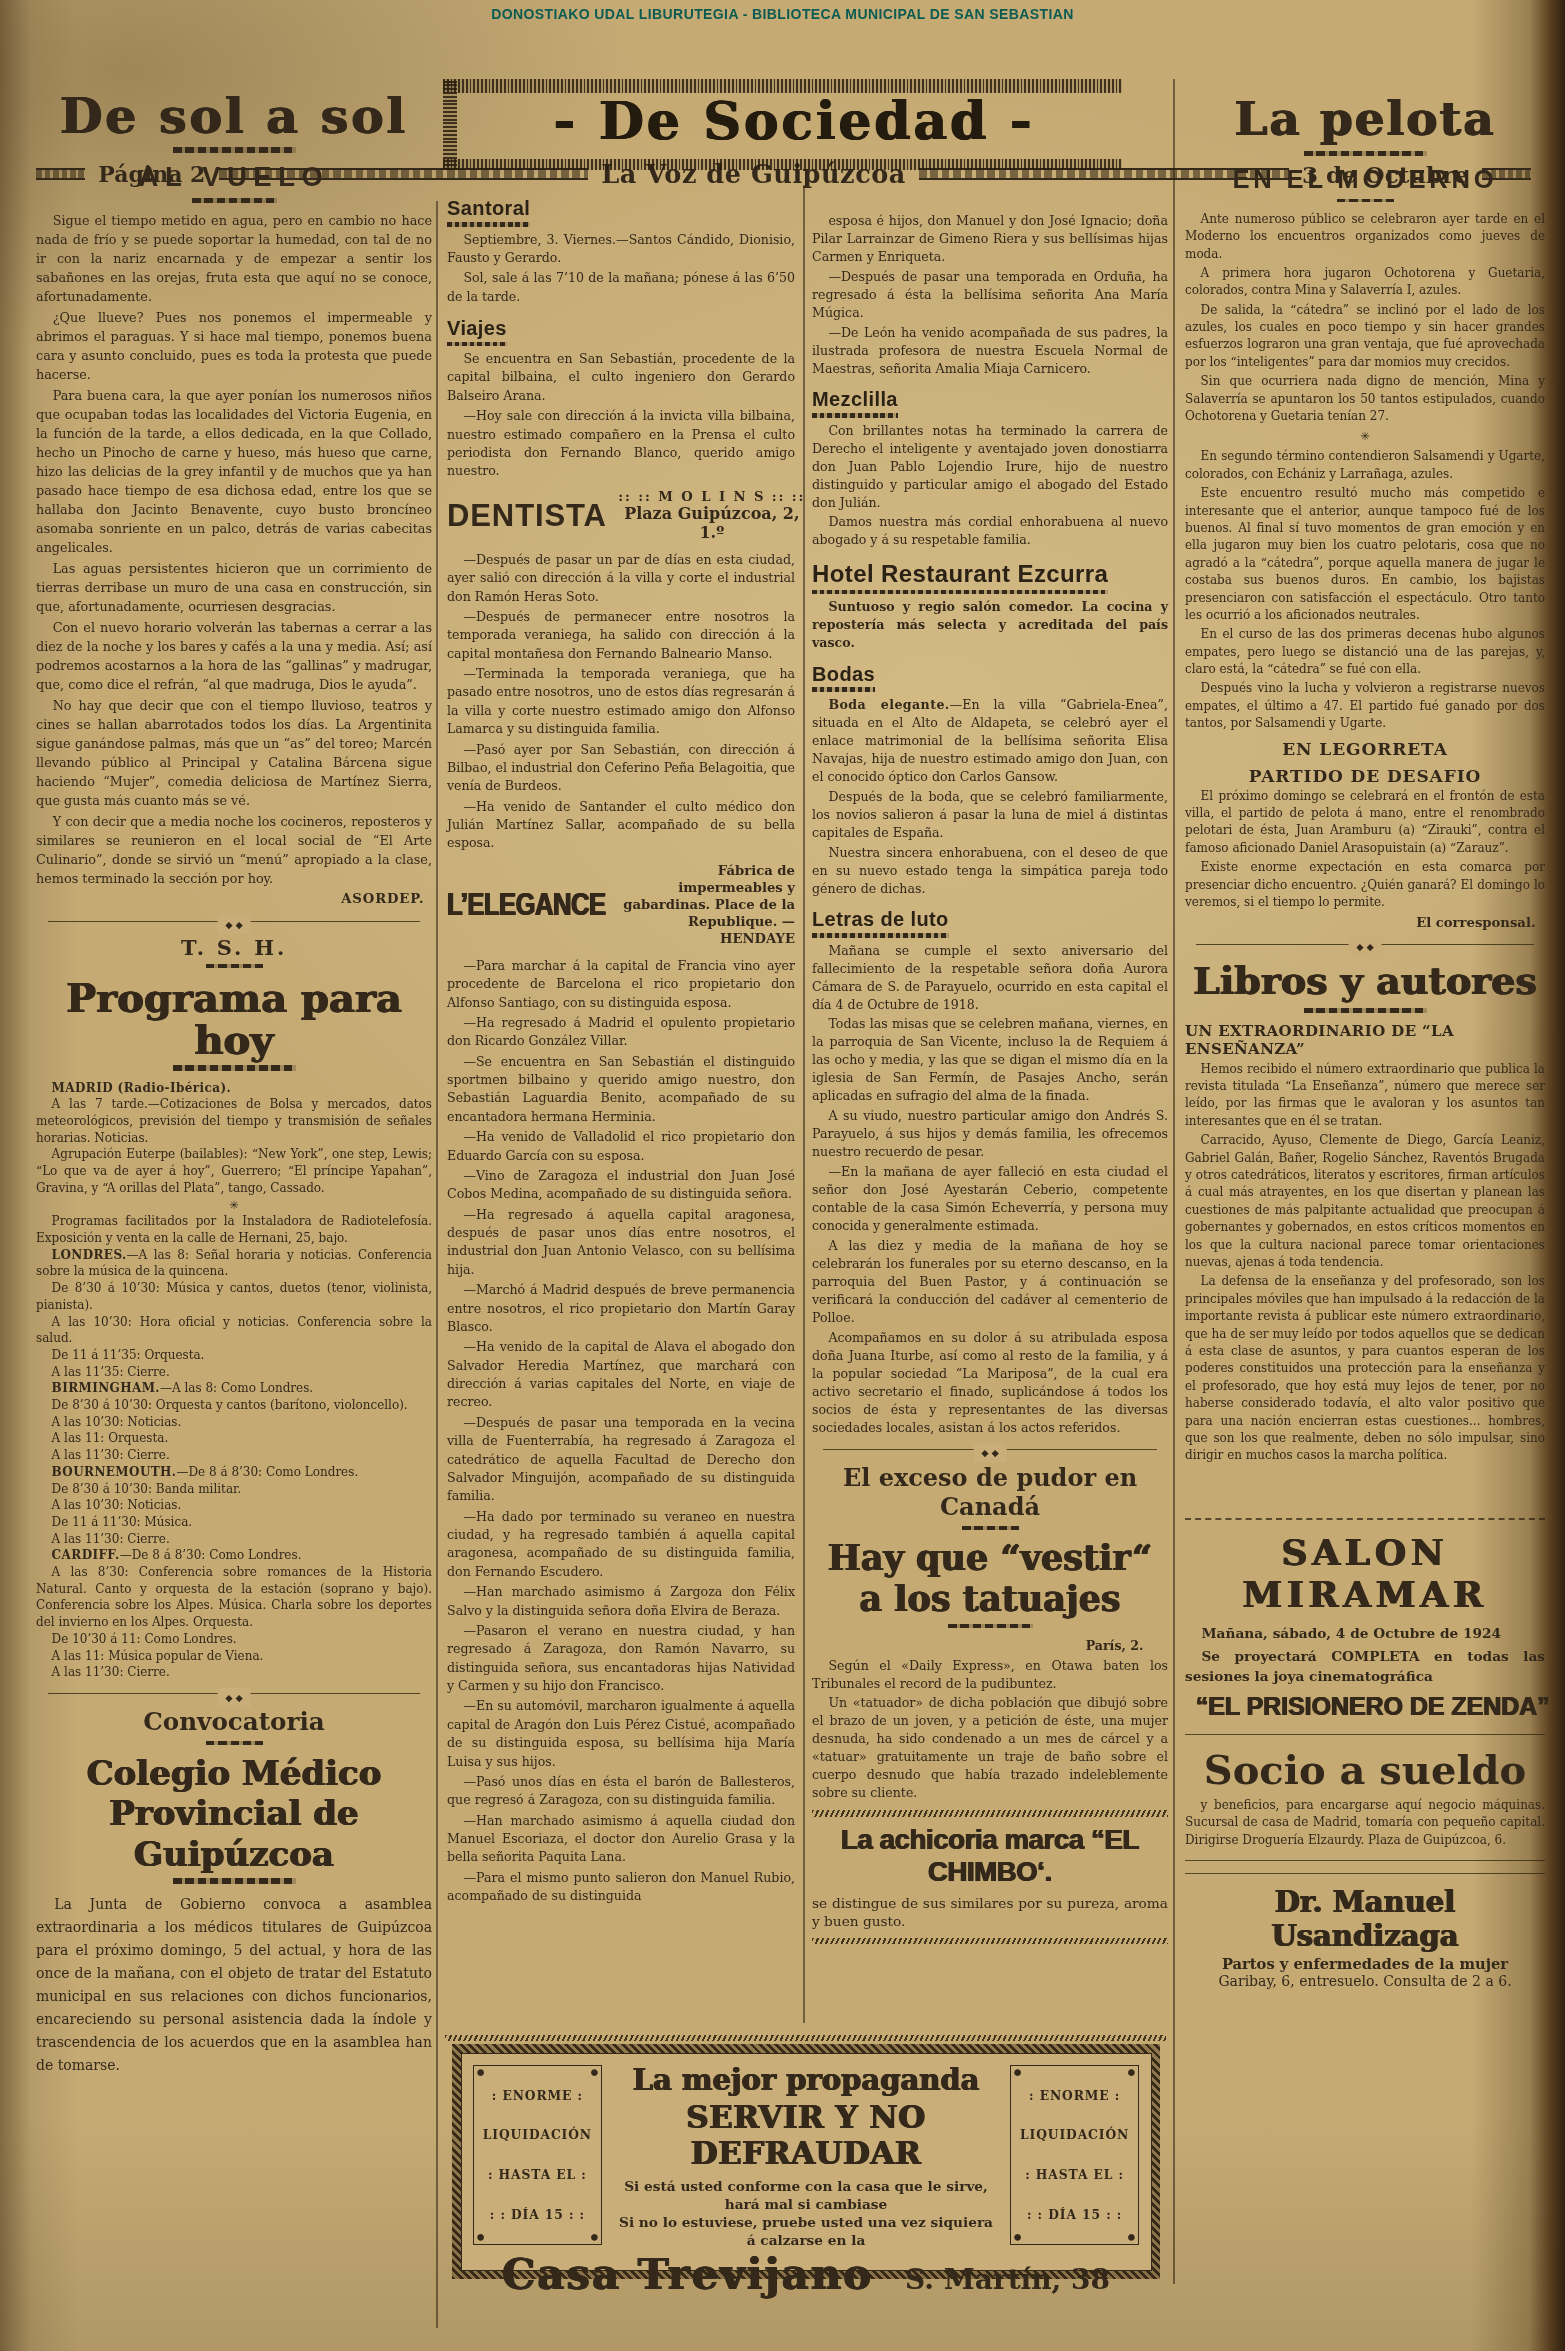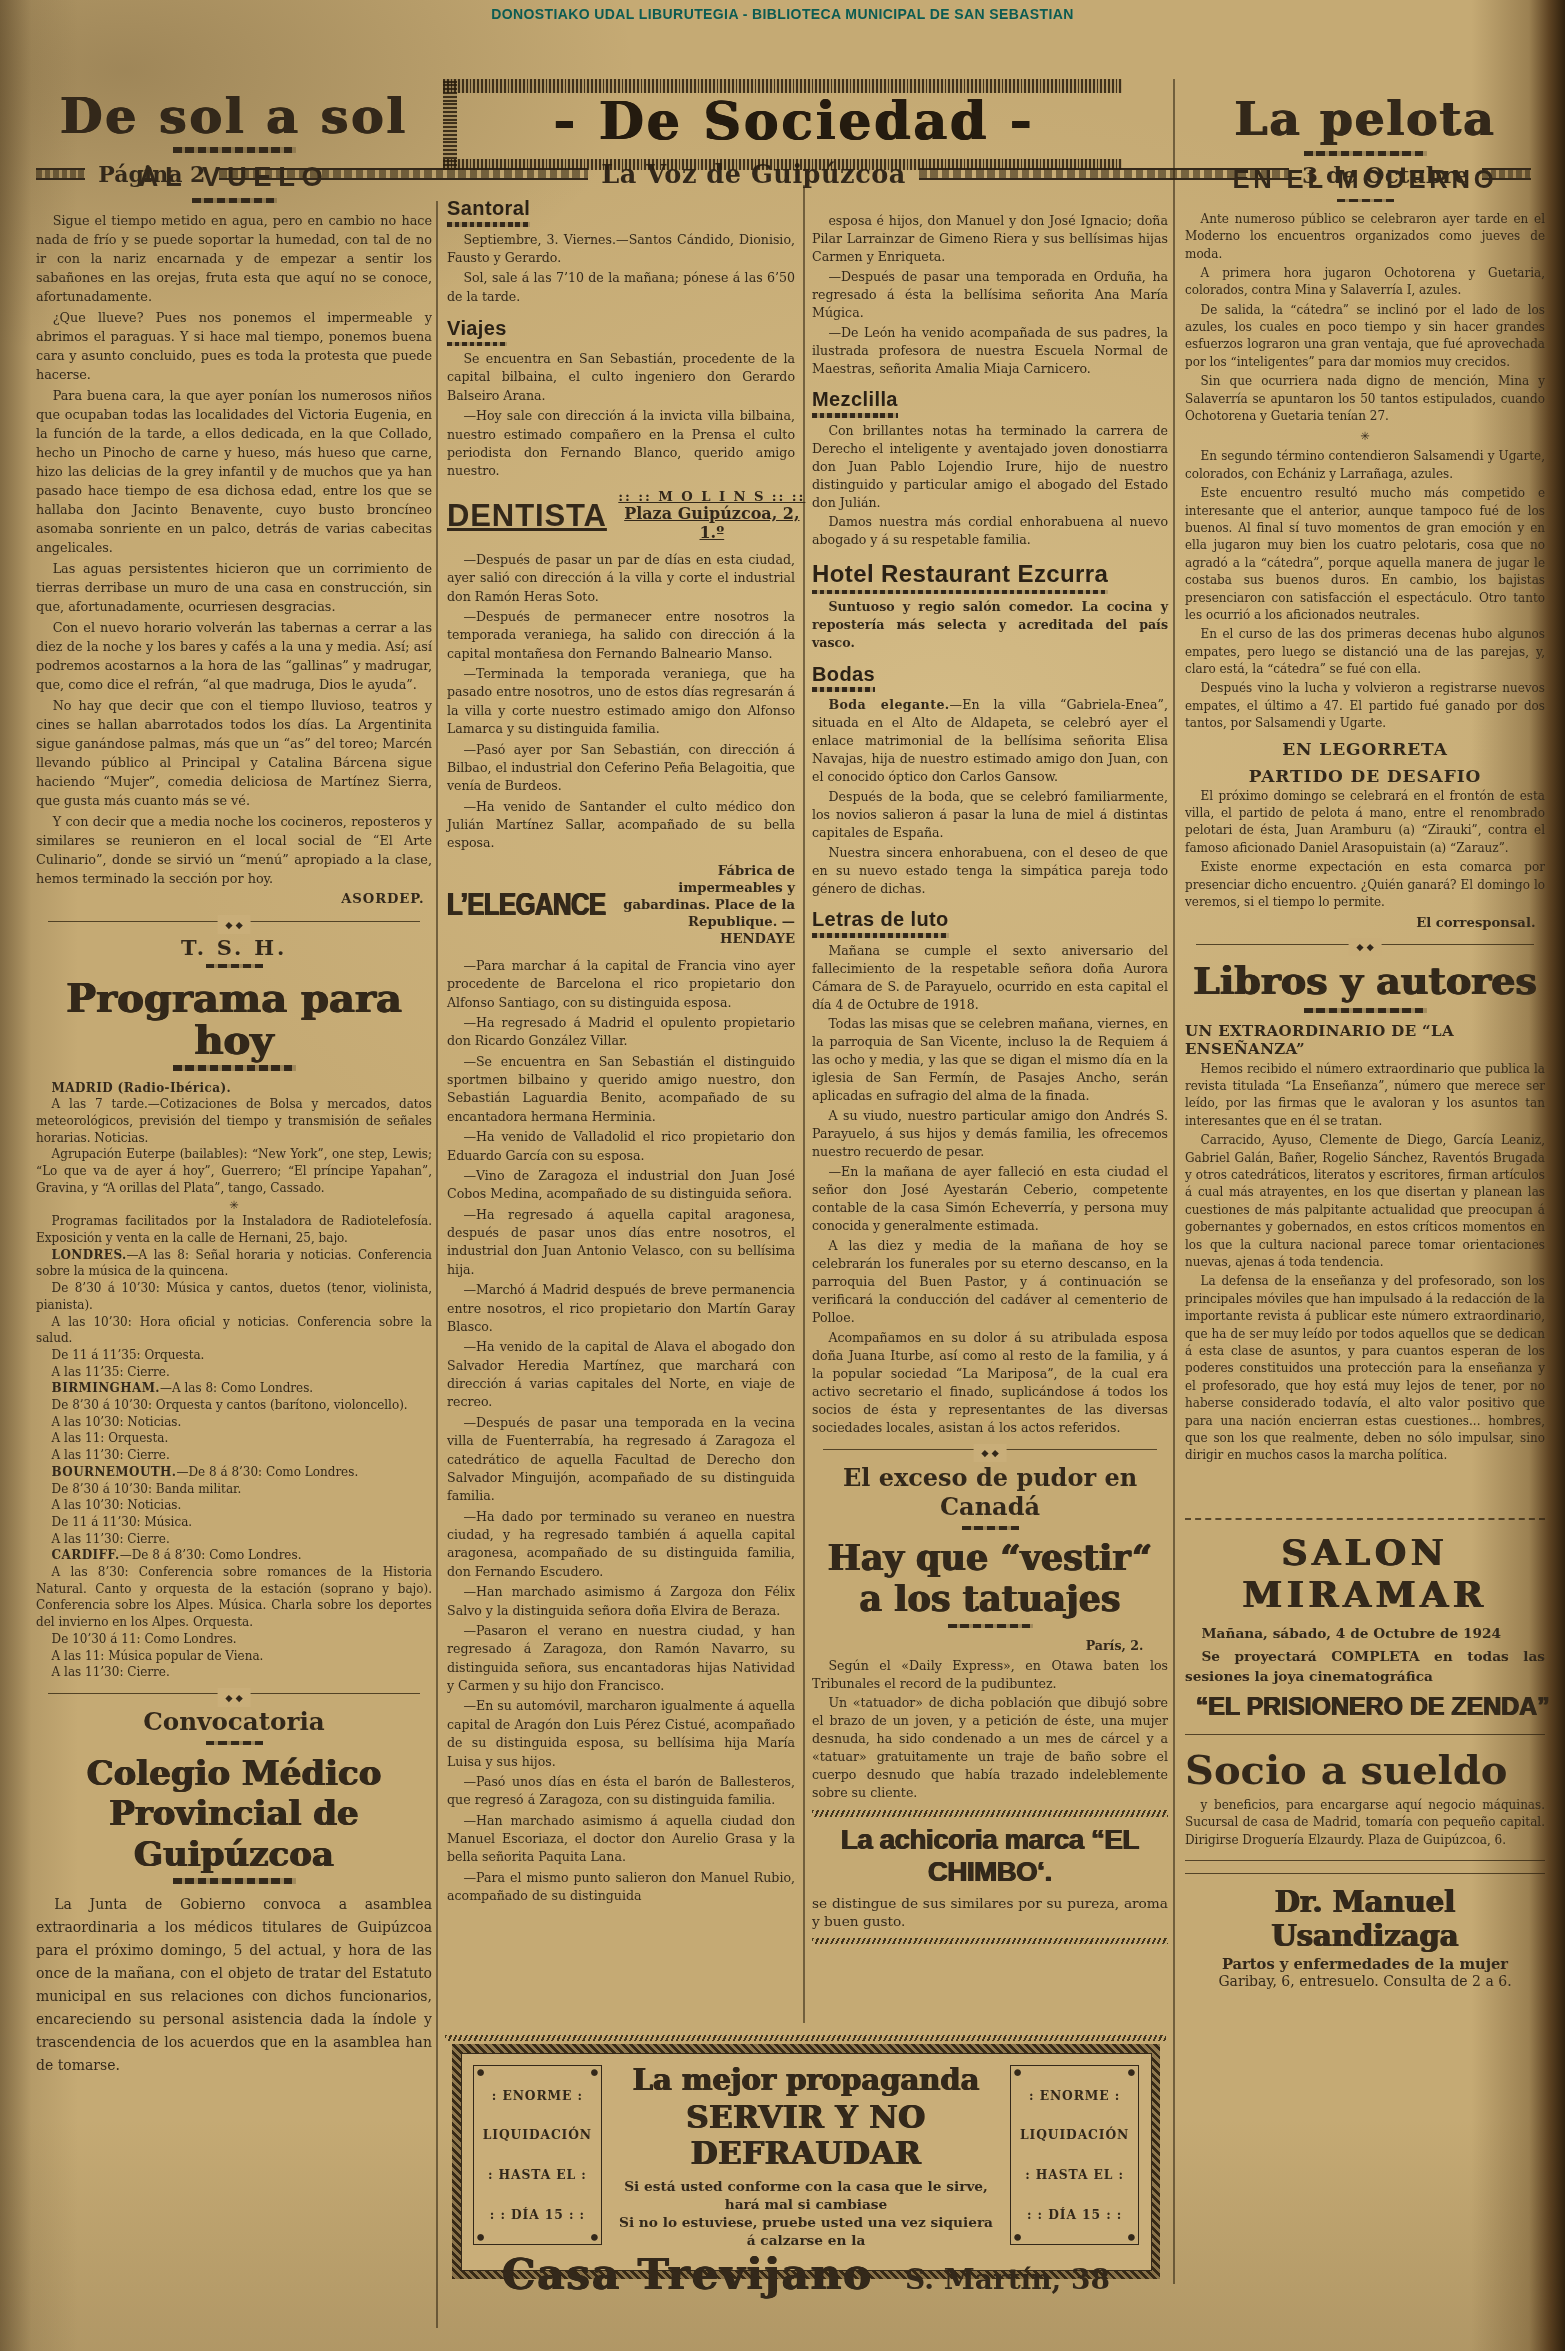--- a/index.html
+++ b/index.html
@@ -72,21 +72,21 @@
   .sh-band{position:absolute;background:repeating-linear-gradient(90deg,rgba(40,28,12,.85) 0 1.9px,rgba(40,28,12,.12) 1.9px 3.8px);}
   .sh-band.top{left:0;right:0;top:0;height:14px;}
   .sh-band.bottom{left:0;right:0;bottom:0;height:11.4px;}
   .sh-band.left{left:0;top:0;bottom:0;width:14px;
     background:repeating-linear-gradient(0deg,rgba(40,28,12,.85) 0 1.9px,rgba(40,28,12,.12) 1.9px 3.8px);}
   .sh-title{position:absolute;left:23px;right:0;top:11.4px;text-align:center;
     font:bold 52px "DejaVu Serif",serif;letter-spacing:2.8px;color:#241b0f;}
   
   .col-mid1{left:447px;top:187px;width:348px;font-size:12.6px;line-height:18.4px;}
   .col-mid2{left:812px;top:212px;width:356px;font-size:12.6px;line-height:18px;}
-  .ad-dentista{display:flex;align-items:center;gap:11.4px;margin:8.5px 0;text-decoration:underline;}
+  .ad-dentista{display:flex;align-items:center;gap:11.4px;margin:8.5px 0;}
   .dent-big{font:bold 31px "Liberation Sans",sans-serif;letter-spacing:0.9px;}
   .dent-right{flex:1;text-align:center;}
   .dent-l1{font:bold 13.2px "DejaVu Serif",serif;letter-spacing:1.9px;white-space:nowrap;}
   .dent-l2{font:bold 16px "DejaVu Serif",serif;}
   .ad-elegance{display:flex;align-items:center;gap:9.5px;margin:9.5px 0;}
   .ele-big{font:bold 25.6px "Liberation Sans",sans-serif;letter-spacing:-0.5px;transform:scaleY(1.25);transform-origin:left center;white-space:nowrap;}
   .ele-right{flex:1;font:bold 13.2px "DejaVu Serif",serif;line-height:17px;text-align:right;}
   .bold-body{font-weight:bold;}
   .canada-h{text-align:center;font:bold 24px "DejaVu Serif",serif;margin-top:5.7px;}
   .tatuajes-h{text-align:center;font:bold 35px "DejaVu Serif",serif;line-height:1.15;margin:5.7px 0 1.9px;}
@@ -98,21 +98,21 @@
   .rsub{margin:0;text-align:center;font:bold 25.6px "Liberation Sans",sans-serif;letter-spacing:3.8px;}
   .subhead{text-align:center;font:bold 17px "DejaVu Serif",serif;letter-spacing:0.9px;margin:6.6px 0 1.9px;}
   .corr{text-align:right;font-weight:bold;font-size:13.2px;padding-right:9.5px;margin-top:2.8px;}
   .libros-title{margin:1.9px 0 0;text-align:center;font:bold 38px "DejaVu Serif",serif;}
   .libros-sub{font:bold 15px "DejaVu Serif",serif;letter-spacing:0.4px;margin:5.7px 0 2.8px;}
   .ad-sep{border-top:1.9px solid rgba(44,32,15,.75);margin:11.4px 0;}
   .ad-sep.dashed{border-top:2.8px dashed rgba(44,32,15,.7);margin-top:53px;}
   .mir-title{text-align:center;font:bold 36px "DejaVu Serif",serif;letter-spacing:4.7px;margin-bottom:7.6px;}
   .mir-line{margin:0 0 2.8px;text-align:justify;text-indent:1.2em;font-weight:bold;font-size:13.7px;line-height:20px;}
   .mir-film{text-align:center;font:bold 26.5px "Liberation Sans",sans-serif;transform:scaleX(.94);margin-top:5.7px;white-space:nowrap;}
-  .socio-title{font:bold 40px "DejaVu Serif",serif;margin-bottom:3.8px;}
+  .socio-title{text-align:center;font:bold 40px "DejaVu Serif",serif;margin-bottom:3.8px;}
   .trans-title{text-align:center;font:bold 34px "DejaVu Serif",serif;margin-bottom:3.8px;}
   .doc-title{text-align:center;font:bold 29px "DejaVu Serif",serif;margin-bottom:1.9px;}
   .doc-l1{text-align:center;font-weight:bold;font-size:14.7px;}
   .doc-l2{text-align:center;font-size:14px;}
   
   .bottom-wavy{position:absolute;left:445px;top:2027px;width:721px;}
   .bottom-ad{position:absolute;left:452px;top:2044px;width:708px;height:235px;padding:8.5px;box-sizing:border-box;
     background:repeating-linear-gradient(45deg,rgba(40,28,12,.9) 0 2.8px,rgba(90,70,40,.5) 2.8px 5.7px);}
   .ba-inner{background:var(--paper);height:100%;box-sizing:border-box;border:0.9px solid var(--ink);
     display:flex;flex-direction:column;padding:7.6px 11.4px 5.7px;}

